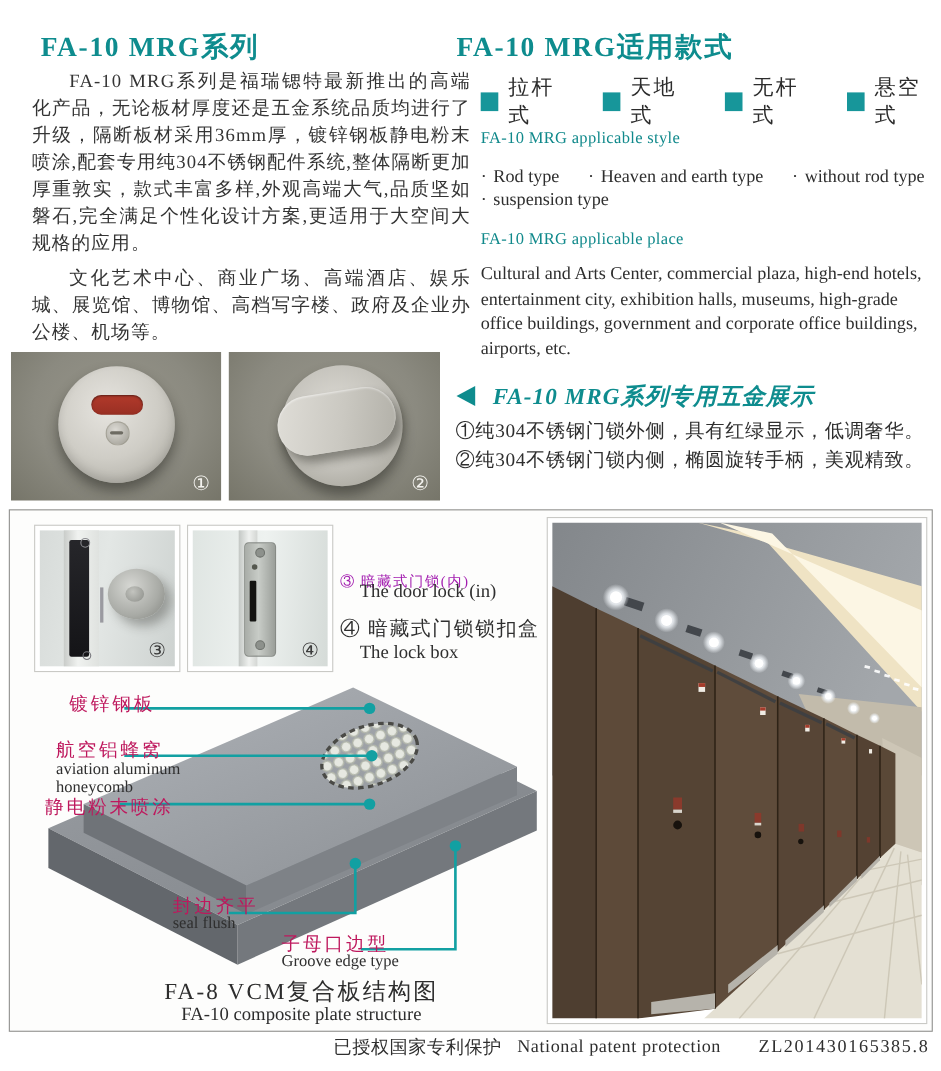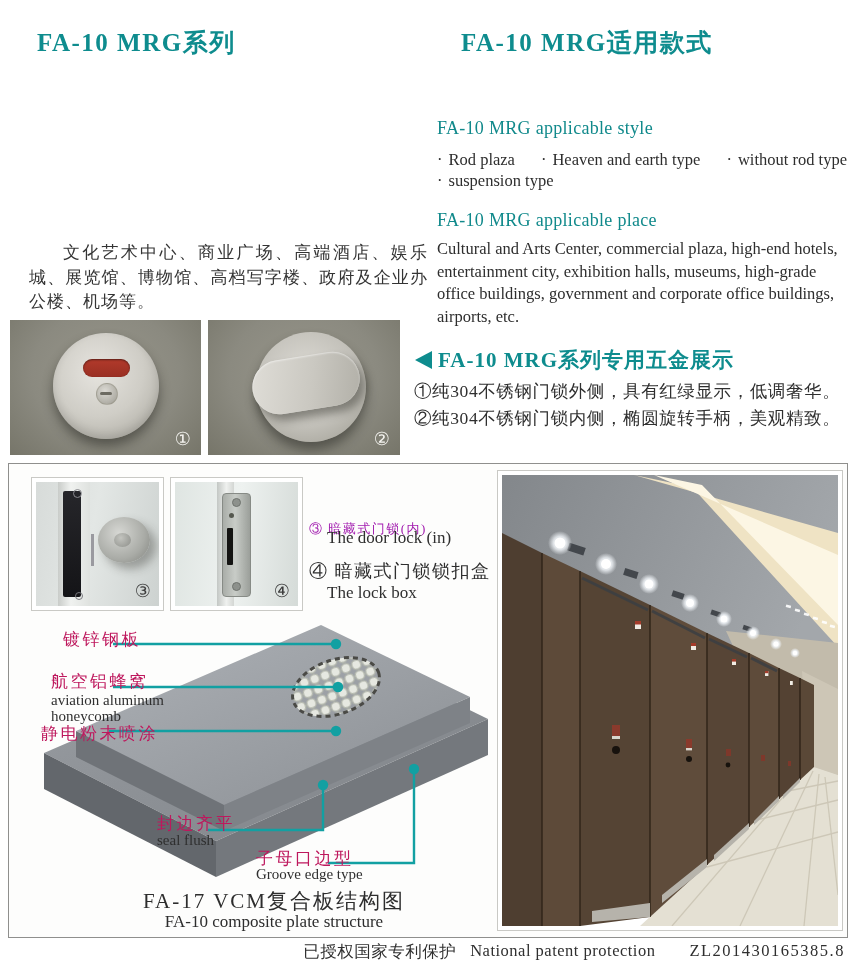--- a/index.html
+++ b/index.html
@@ -3,21 +3,21 @@
 <meta charset="utf-8">
 <style>
   html,body{margin:0;padding:0;background:#ffffff;}
   #page{
     position:relative;width:855px;height:974px;background:#ffffff;overflow:hidden;
     font-family:"Liberation Serif","DejaVu Serif",serif;color:#373737;
   }
   .abs{position:absolute;}
   
   .h-teal{color:#0e8c8e;font-weight:bold;font-size:25px;letter-spacing:1.5px;}
-  .sub-teal{color:#10898b;font-size:18px;letter-spacing:0.3px;}
+  .sub-teal{color:#10898b;font-size:15px;letter-spacing:0.3px;}
   .cn-p{font-size:17px;line-height:24.5px;letter-spacing:1px;text-align:justify;text-indent:2em;color:#343434;}
   .en-p{font-size:16.5px;line-height:22.5px;color:#2e2e2e;}
   
   .styles-row{display:flex;align-items:center;gap:12px;font-size:19px;color:#2c2c2c;letter-spacing:2px;}
   .style-item{display:flex;align-items:center;gap:9px;margin-right:14px;}
   .sq{width:17px;height:17px;background:#17969a;}
   .en-styles{display:flex;gap:26px;font-size:16.5px;color:#2e2e2e;}
   .en-style-item{display:flex;gap:6px;align-items:baseline;}
   
   .photo-lock{position:absolute;background:radial-gradient(ellipse at 50% 40%,#97958a 0%,#8b8a80 55%,#767569 100%);overflow:hidden;}
@@ -60,43 +60,62 @@
     background:linear-gradient(90deg,#a9ada8,#c8ccc7 45%,#9b9f9a);border:1px solid #878b86;}
   .p4-slot{position:absolute;left:42%;top:37%;width:6px;height:30%;background:#141412;border-radius:1px;}
   .p4-screw-t{position:absolute;left:46%;top:13%;width:7px;height:7px;border-radius:50%;background:#8d918c;border:1px solid #6f736e;}
   .p4-screw-b{position:absolute;left:46%;bottom:12%;width:7px;height:7px;border-radius:50%;background:#8d918c;border:1px solid #6f736e;}
   .p4-logo{position:absolute;left:44%;top:25%;width:5px;height:5px;border-radius:50%;background:#55584f;}
   
   .dia-cn{font-size:17px;letter-spacing:2.5px;color:#be185d;}
   .dia-en{font-size:15px;line-height:17px;color:#2f2f2f;}
   
   .tri{width:0;height:0;border-top:9px solid transparent;border-bottom:9px solid transparent;border-right:17px solid #0e8c8e;display:inline-block;}
-  .hw-head{display:flex;align-items:center;gap:6px;color:#0e8c8e;font-weight:bold;font-size:21px;letter-spacing:1px;}
+  .hw-head{display:flex;align-items:center;gap:16px;color:#0e8c8e;font-weight:bold;font-size:21px;letter-spacing:1px;font-style:italic;}
   .hw-line{font-size:17.5px;letter-spacing:0.6px;color:#2f2f2f;}
   
   .footer{display:flex;align-items:flex-start;font-size:16.5px;color:#2f2f2f;letter-spacing:0.5px;}
 </style>
 </head>
 <body>
 
 <div id="page">
 
   <div class="abs h-teal" style="left:37px;top:26px;">FA-10 MRG系列</div>
+  <div class="abs cn-p" style="left:29px;top:62px;width:399px;">FA-10 MRG系列是福瑞锶特最新推出的高端化产品，无论板材厚度还是五金系统品质均进行了升级，隔断板材采用36mm厚，镀锌钢板静电粉末喷涂,配套专用纯304不锈钢配件系统,整体隔断更加厚重敦实，款式丰富多样,外观高端大气,品质坚如磐石,完全满足个性化设计方案,更适用于大空间大规格的应用。</div>
 
   <div class="abs cn-p" style="left:29px;top:241px;width:399px;">文化艺术中心、商业广场、高端酒店、娱乐城、展览馆、博物馆、高档写字楼、政府及企业办公楼、机场等。</div>
 
-  <div class="abs h-teal" style="left:461px;top:26px;">FA-10 MRG适用款式</div>
-
+  <div class="abs h-teal" style="left:415px;top:26px;">FA-10 MRG适用款式</div>
+
+  <div class="abs styles-row" style="left:437px;top:66px;">
+    <span class="style-item">
+      <span class="sq"></span>
+      <span>拉杆式</span>
+    </span>
+    <span class="style-item">
+      <span class="sq"></span>
+      <span>天地式</span>
+    </span>
+    <span class="style-item">
+      <span class="sq"></span>
+      <span>无杆式</span>
+    </span>
+    <span class="style-item" style="margin-right:0;">
+      <span class="sq"></span>
+      <span>悬空式</span>
+    </span>
+  </div>
 
   <div class="abs sub-teal" style="left:437px;top:118px;">FA-10 MRG applicable style</div>
 
   <div class="abs en-styles" style="left:437px;top:150px;">
     <span class="en-style-item">
       <span>·</span>
-      <span>Rod plaza</span>
+      <span>Rod type</span>
     </span>
     <span class="en-style-item">
       <span>·</span>
       <span>Heaven and earth type</span>
     </span>
     <span class="en-style-item">
       <span>·</span>
       <span>without rod type</span>
     </span>
   </div>
@@ -209,21 +228,21 @@
     <div class="abs dia-cn" style="left:54px;top:164px;">镀锌钢板</div>
     <div class="abs dia-cn" style="left:42px;top:206px;">航空铝蜂窝</div>
     <div class="abs dia-en" style="left:42px;top:228px;">aviation aluminum</div>
     <div class="abs dia-en" style="left:42px;top:244px;">honeycomb</div>
     <div class="abs dia-cn" style="left:32px;top:258px;">静电粉末喷涂</div>
     <div class="abs dia-cn" style="left:148px;top:348px;text-align:right;">封边齐平</div>
     <div class="abs dia-en" style="left:148px;top:368px;">seal flush</div>
     <div class="abs dia-cn" style="left:247px;top:383px;">子母口边型</div>
     <div class="abs dia-en" style="left:247px;top:402px;">Groove edge type</div>
 
-    <div class="abs" style="left:70px;top:423px;width:390px;text-align:center;font-size:21px;letter-spacing:2px;color:#2d2d2d;">FA-17 VCM复合板结构图</div>
+    <div class="abs" style="left:70px;top:423px;width:390px;text-align:center;font-size:21px;letter-spacing:2px;color:#2d2d2d;">FA-8 VCM复合板结构图</div>
     <div class="abs" style="left:70px;top:448px;width:390px;text-align:center;font-size:17px;color:#2d2d2d;">FA-10 composite plate structure</div>
 
     <div class="abs framed" style="left:488px;top:6px;width:346px;height:461px;">
       <svg width="336" height="451" viewBox="0 0 336 451">
         <defs>
           <linearGradient id="ceil" x1="0" y1="0" x2="1" y2="0.3">
             <stop offset="0" stop-color="#83878b"></stop>
               <stop offset="1" stop-color="#a3a7ab"></stop>
           </linearGradient>
           <radialGradient id="lightGlow" cx="0.5" cy="0.5" r="0.5">

